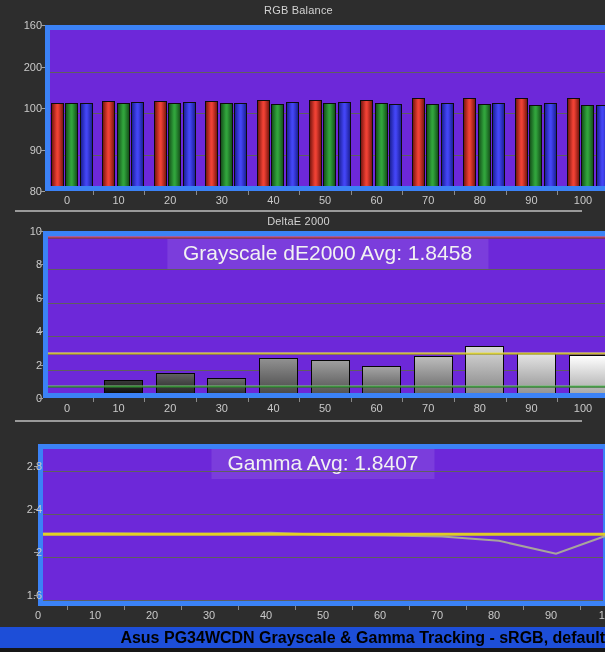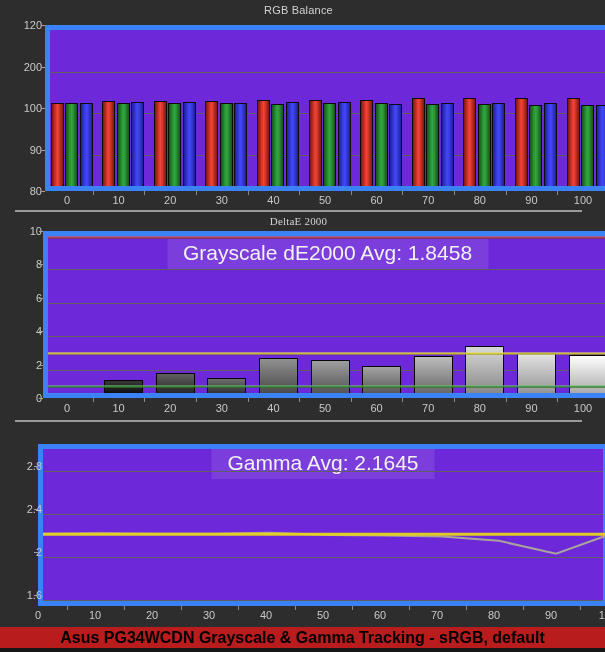--- a/index.html
+++ b/index.html
@@ -17,21 +17,21 @@
   .xtick-label{position:absolute;color:#c9c9c9;font-size:11px;width:34px;text-align:center;
     transform:translateX(-50%);}
   .xtick-minor{position:absolute;width:1px;height:4px;background:#8a8a8a;}
   .rgb-bar{position:absolute;box-sizing:border-box;border:1px solid #0c0c0c;border-bottom:none;}
   .de-bar{position:absolute;box-sizing:border-box;border:1px solid #050505;border-bottom:none;}
   .refline{position:absolute;left:0;width:100%;}
   .overlay-box{position:absolute;left:50%;transform:translateX(-50%);
     background:rgba(255,255,255,0.10);color:#f2f2f2;font-size:21px;
     padding:2px 16px 4px 16px;white-space:nowrap;}
   #caption-bar{position:absolute;left:0;top:627px;width:605px;height:21px;
-    background:#b91c1c;border-bottom:4px solid #161616;text-align:center;}
+    background:#1d4ed8;border-bottom:4px solid #161616;text-align:right;}
   #caption-bar span{color:#000;font-weight:bold;font-size:16px;line-height:21px;}
   svg{position:absolute;left:0;top:0;}
 </style>
 </head>
 <body>
 
 <div id="report">
 
   <div class="panel sep" style="top:0;height:210px;">
     <div class="chart-title" style="top:4px;">RGB Balance</div>
@@ -67,21 +67,21 @@
         <div class="rgb-bar" style="left: 427.8px; bottom: 0px; width: 13px; height: 81.755px; background: linear-gradient(90deg, rgb(21, 84, 27), rgb(49, 164, 60) 45%, rgb(49, 164, 60) 55%, rgb(21, 84, 27));"></div>
         <div class="rgb-bar" style="left: 442.3px; bottom: 0px; width: 13px; height: 82.585px; background: linear-gradient(90deg, rgb(28, 32, 153), rgb(67, 69, 245) 45%, rgb(67, 69, 245) 55%, rgb(28, 32, 153));"></div>
         <div class="rgb-bar" style="left: 464.9px; bottom: 0px; width: 13px; height: 87.98px; background: linear-gradient(90deg, rgb(125, 23, 16), rgb(239, 65, 52) 45%, rgb(239, 65, 52) 55%, rgb(125, 23, 16));"></div>
         <div class="rgb-bar" style="left: 479.4px; bottom: 0px; width: 13px; height: 81.34px; background: linear-gradient(90deg, rgb(21, 84, 27), rgb(49, 164, 60) 45%, rgb(49, 164, 60) 55%, rgb(21, 84, 27));"></div>
         <div class="rgb-bar" style="left: 493.9px; bottom: 0px; width: 13px; height: 82.585px; background: linear-gradient(90deg, rgb(28, 32, 153), rgb(67, 69, 245) 45%, rgb(67, 69, 245) 55%, rgb(28, 32, 153));"></div>
         <div class="rgb-bar" style="left: 516.5px; bottom: 0px; width: 13px; height: 87.565px; background: linear-gradient(90deg, rgb(125, 23, 16), rgb(239, 65, 52) 45%, rgb(239, 65, 52) 55%, rgb(125, 23, 16));"></div>
         <div class="rgb-bar" style="left: 531px; bottom: 0px; width: 13px; height: 81.34px; background: linear-gradient(90deg, rgb(21, 84, 27), rgb(49, 164, 60) 45%, rgb(49, 164, 60) 55%, rgb(21, 84, 27));"></div>
         <div class="rgb-bar" style="left: 545.5px; bottom: 0px; width: 13px; height: 81.34px; background: linear-gradient(90deg, rgb(28, 32, 153), rgb(67, 69, 245) 45%, rgb(67, 69, 245) 55%, rgb(28, 32, 153));"></div>
       </div>
     <div id="axes0">
-        <div class="ytick-label" style="left: 1px; top: 25px;">120</div>
+        <div class="ytick-label" style="left: 1px; top: 25px;">160</div>
         <div class="ytick-mark" style="left: 26px; top: 25px;"></div>
         <div class="ytick-label" style="left: 1px; top: 66.5px;">200</div>
         <div class="ytick-mark" style="left: 26px; top: 66.5px;"></div>
         <div class="ytick-label" style="left: 1px; top: 108px;">100</div>
         <div class="ytick-mark" style="left: 26px; top: 108px;"></div>
         <div class="ytick-label" style="left: 1px; top: 149.5px;">90</div>
         <div class="ytick-mark" style="left: 26px; top: 149.5px;"></div>
         <div class="ytick-label" style="left: 1px; top: 191px;">80</div>
         <div class="ytick-mark" style="left: 26px; top: 191px;"></div>
         <div class="xtick-label" style="left: 52px; top: 194px;">0</div>
@@ -102,21 +102,21 @@
         <div class="xtick-minor" style="left: 439px; top: 191px;"></div>
         <div class="xtick-label" style="left: 464.8px; top: 194px;">80</div>
         <div class="xtick-minor" style="left: 490.6px; top: 191px;"></div>
         <div class="xtick-label" style="left: 516.4px; top: 194px;">90</div>
         <div class="xtick-minor" style="left: 542.2px; top: 191px;"></div>
         <div class="xtick-label" style="left: 568px; top: 194px;">100</div>
       </div>
   </div>
 
   <div class="panel sep" style="top:212px;height:208px;">
-    <div class="chart-title" style="top:3px;font-family:Liberation Serif, serif;">DeltaE 2000</div>
+    <div class="chart-title" style="top:3px;">DeltaE 2000</div>
     <div class="plot" id="plot1" style="left:28px;top:19px;width:569px;height:167px;">
       <div class="overlay-box" style="top:3px;">Grayscale dE2000 Avg: 1.8458</div>
     <div class="gridline" style="top: 33.4px;"></div>
         <div class="gridline" style="top: 66.8px;"></div>
         <div class="gridline" style="top: 100.2px;"></div>
         <div class="gridline" style="top: 133.6px;"></div>
         <div class="de-bar" style="left: 56.1px; bottom: 0px; width: 39px; height: 13.36px; background: linear-gradient(rgb(56, 56, 56), rgb(16, 16, 16));"></div>
         <div class="de-bar" style="left: 107.7px; bottom: 0px; width: 39px; height: 20.04px; background: linear-gradient(rgb(96, 96, 96), rgb(38, 38, 38));"></div>
         <div class="de-bar" style="left: 159.3px; bottom: 0px; width: 39px; height: 15.03px; background: linear-gradient(rgb(110, 110, 110), rgb(51, 51, 51));"></div>
         <div class="de-bar" style="left: 210.9px; bottom: 0px; width: 39px; height: 35.07px; background: linear-gradient(rgb(144, 144, 144), rgb(74, 74, 74));"></div>
@@ -166,21 +166,21 @@
         <div class="xtick-label" style="left: 568px; top: 190px;">100</div>
       </div>
   </div>
 
   <div class="panel" style="top:422px;height:205px;">
     <div class="plot" id="plot2" style="left:23px;top:22px;width:570px;height:162px;">
         <svg width="570" height="162" viewBox="0 0 570 162">
           <polyline points="0,84.8 57,84.2 114,84.8 171,84.8 228,83.7 285,85.9 342,86.4 399,87.5 456,91.8 513,104.8 570,84.2" fill="none" stroke="#a8a49c" stroke-width="2"></polyline>
           <line x1="0" x2="570" y1="85.32000000000001" y2="85.32000000000001" stroke="#e6d51c" stroke-width="3" stroke-opacity="0.95"></line>
         </svg>
-      <div class="overlay-box" style="top:0;">Gamma Avg: 2.1645</div>
+      <div class="overlay-box" style="top:0;">Gamma Avg: 1.8407</div>
     <div class="gridline" style="top: 21.6px;"></div>
         <div class="gridline" style="top: 64.8px;"></div>
         <div class="gridline" style="top: 108px;"></div>
         <div class="gridline" style="top: 151.2px;"></div>
       </div>
     <div id="axes2">
         <div class="ytick-label" style="left: 1px; top: 43.6px;">2.8</div>
         <div class="ytick-mark" style="left: 19px; top: 43.6px;"></div>
         <div class="ytick-label" style="left: 1px; top: 86.8px;">2.4</div>
         <div class="ytick-mark" style="left: 19px; top: 86.8px;"></div>

